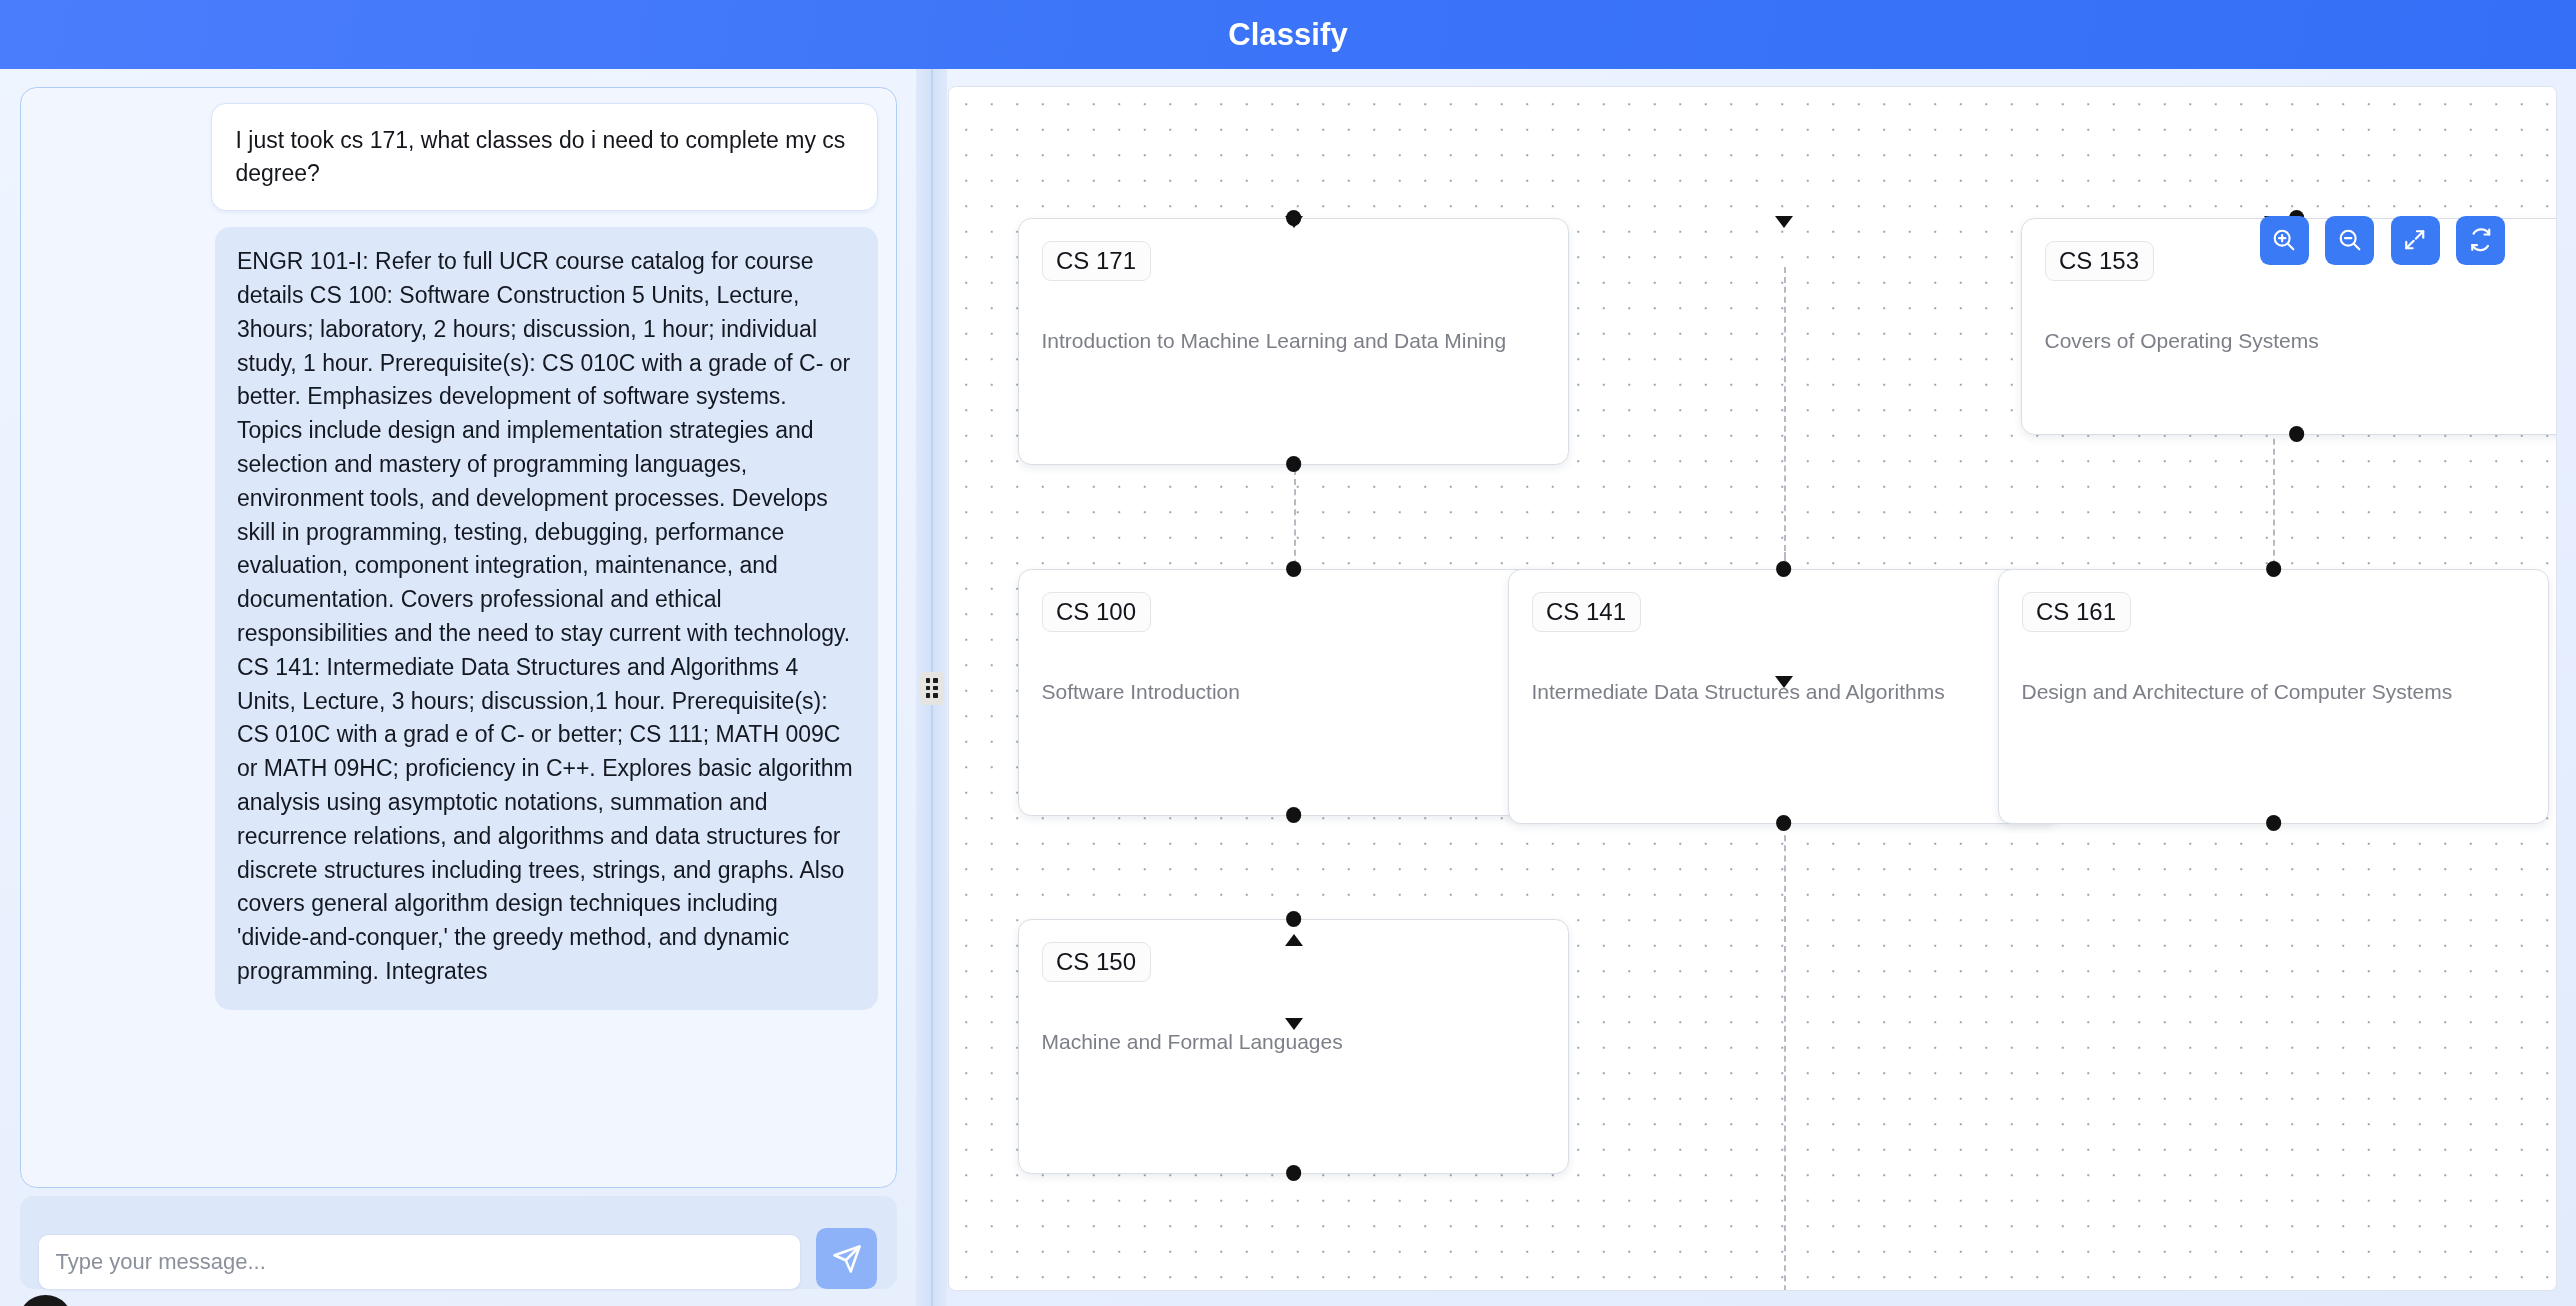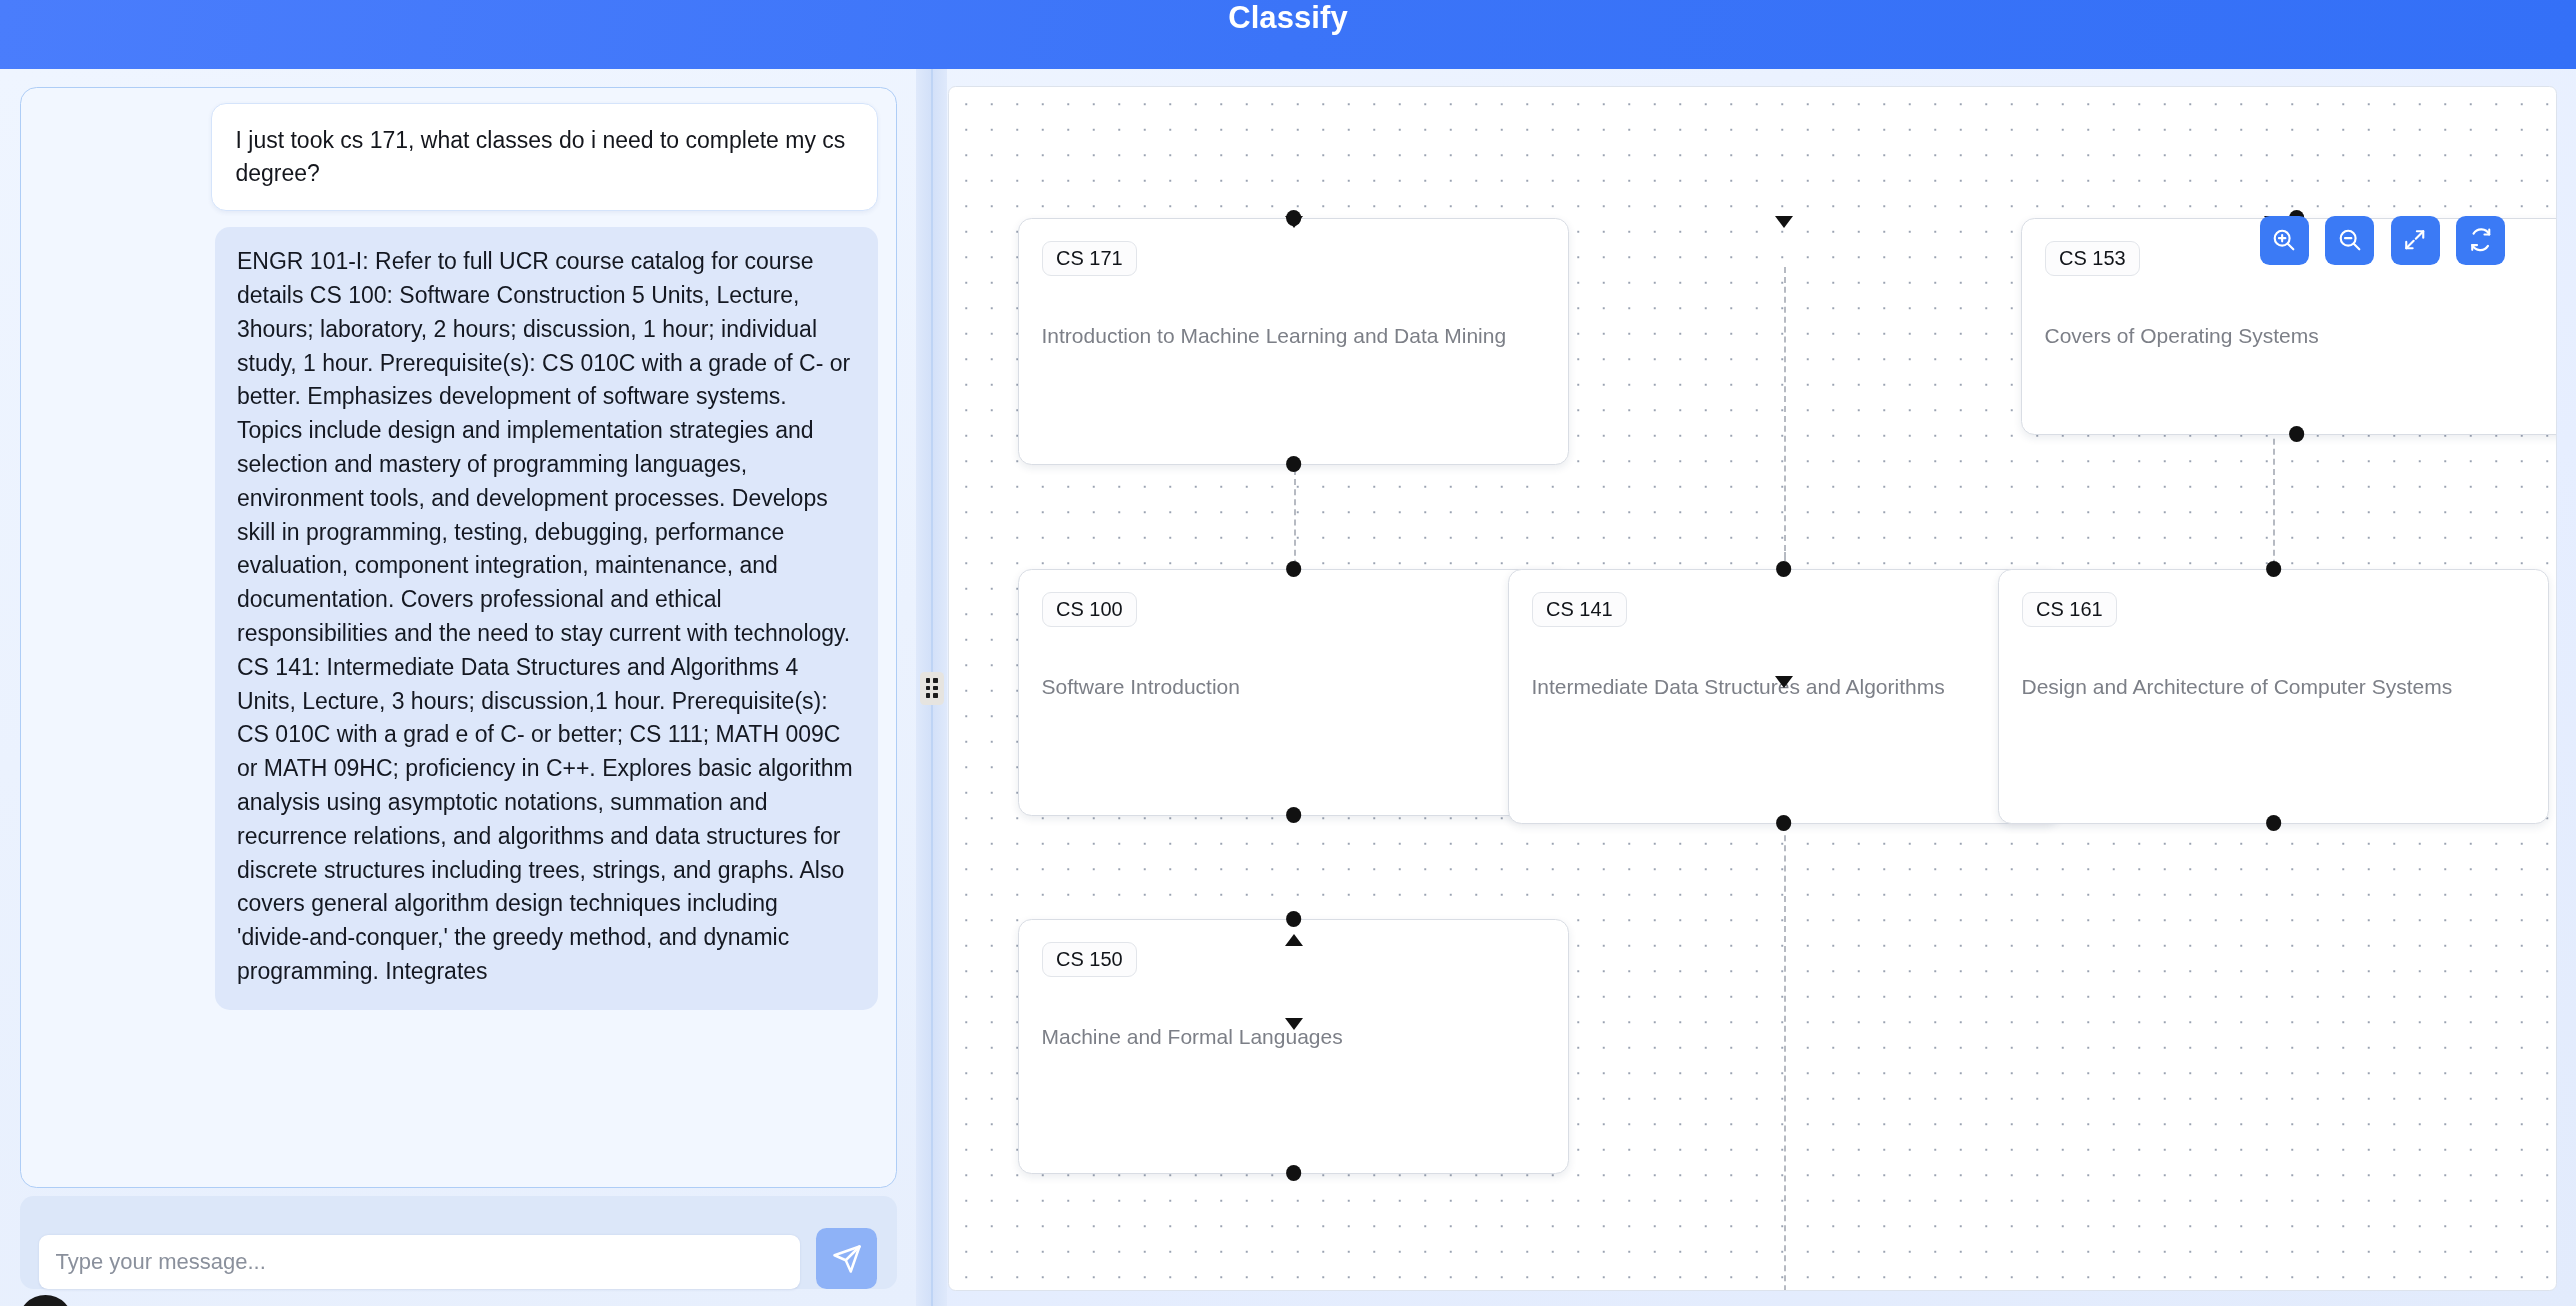--- a/index.html
+++ b/index.html
@@ -13,21 +13,21 @@
   }
 
   
   .app-header {
     position: absolute;
     top: 0; left: 0;
     width: 2576px;
     height: 69px;
     background: linear-gradient(100deg, #4a7dfc 0%, #3b74f8 50%, #3470f7 100%);
     display: flex;
-    align-items: flex-start;
+    align-items: center;
     justify-content: center;
   }
   .app-title {
     color: #ffffff;
     font-size: 31px;
     font-weight: bold;
     letter-spacing: 0.1px;
   }
 
   
@@ -234,21 +234,21 @@
     box-shadow: 0 3px 9px rgba(25,40,80,0.09);
     padding: 22.5px 22.5px;
     z-index: 10;
   }
   .node-code {
     display: inline-block;
     border: 1.1px solid #e2e5ea;
     border-radius: 9px;
     background: #fcfcfd;
     padding: 5.2px 13.5px;
-    font-size: 20px;
+    font-size: 24px;
     color: #111419;
     font-weight: 500;
   }
   .node-title {
     margin-top: 46px;
     font-size: 21px;
     line-height: 1.38;
     color: #7c7f87;
   }
   .port {

